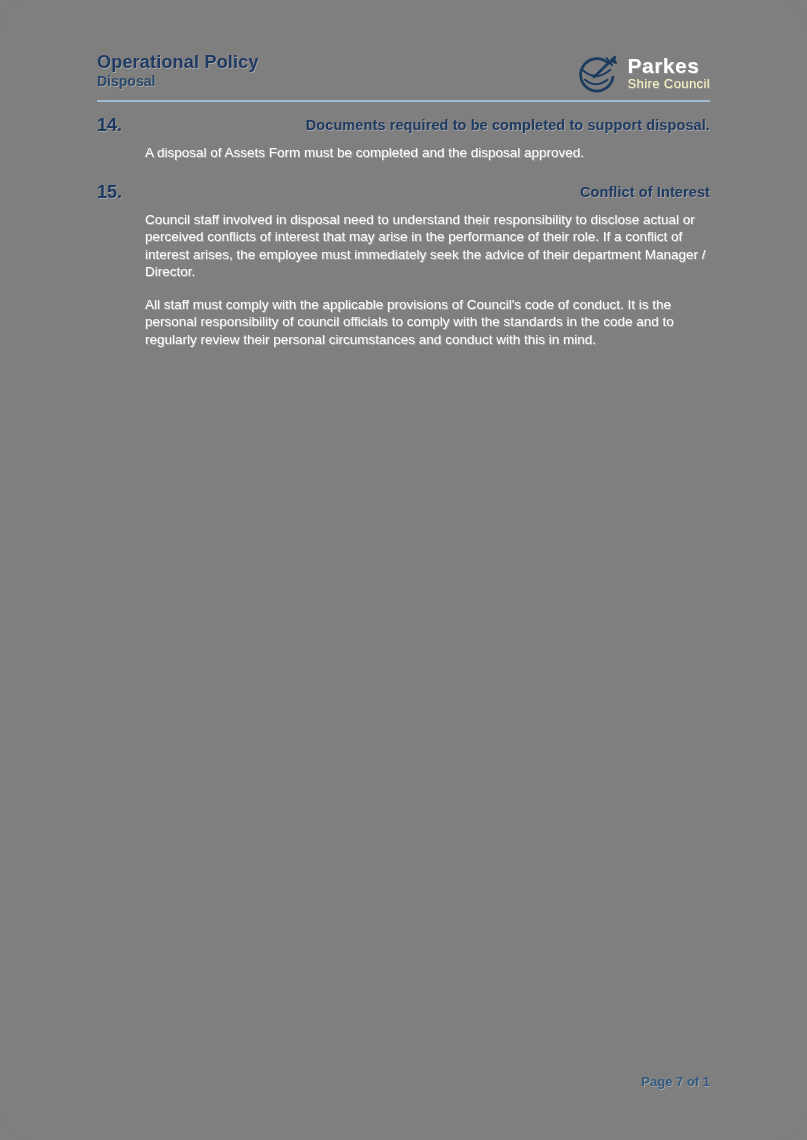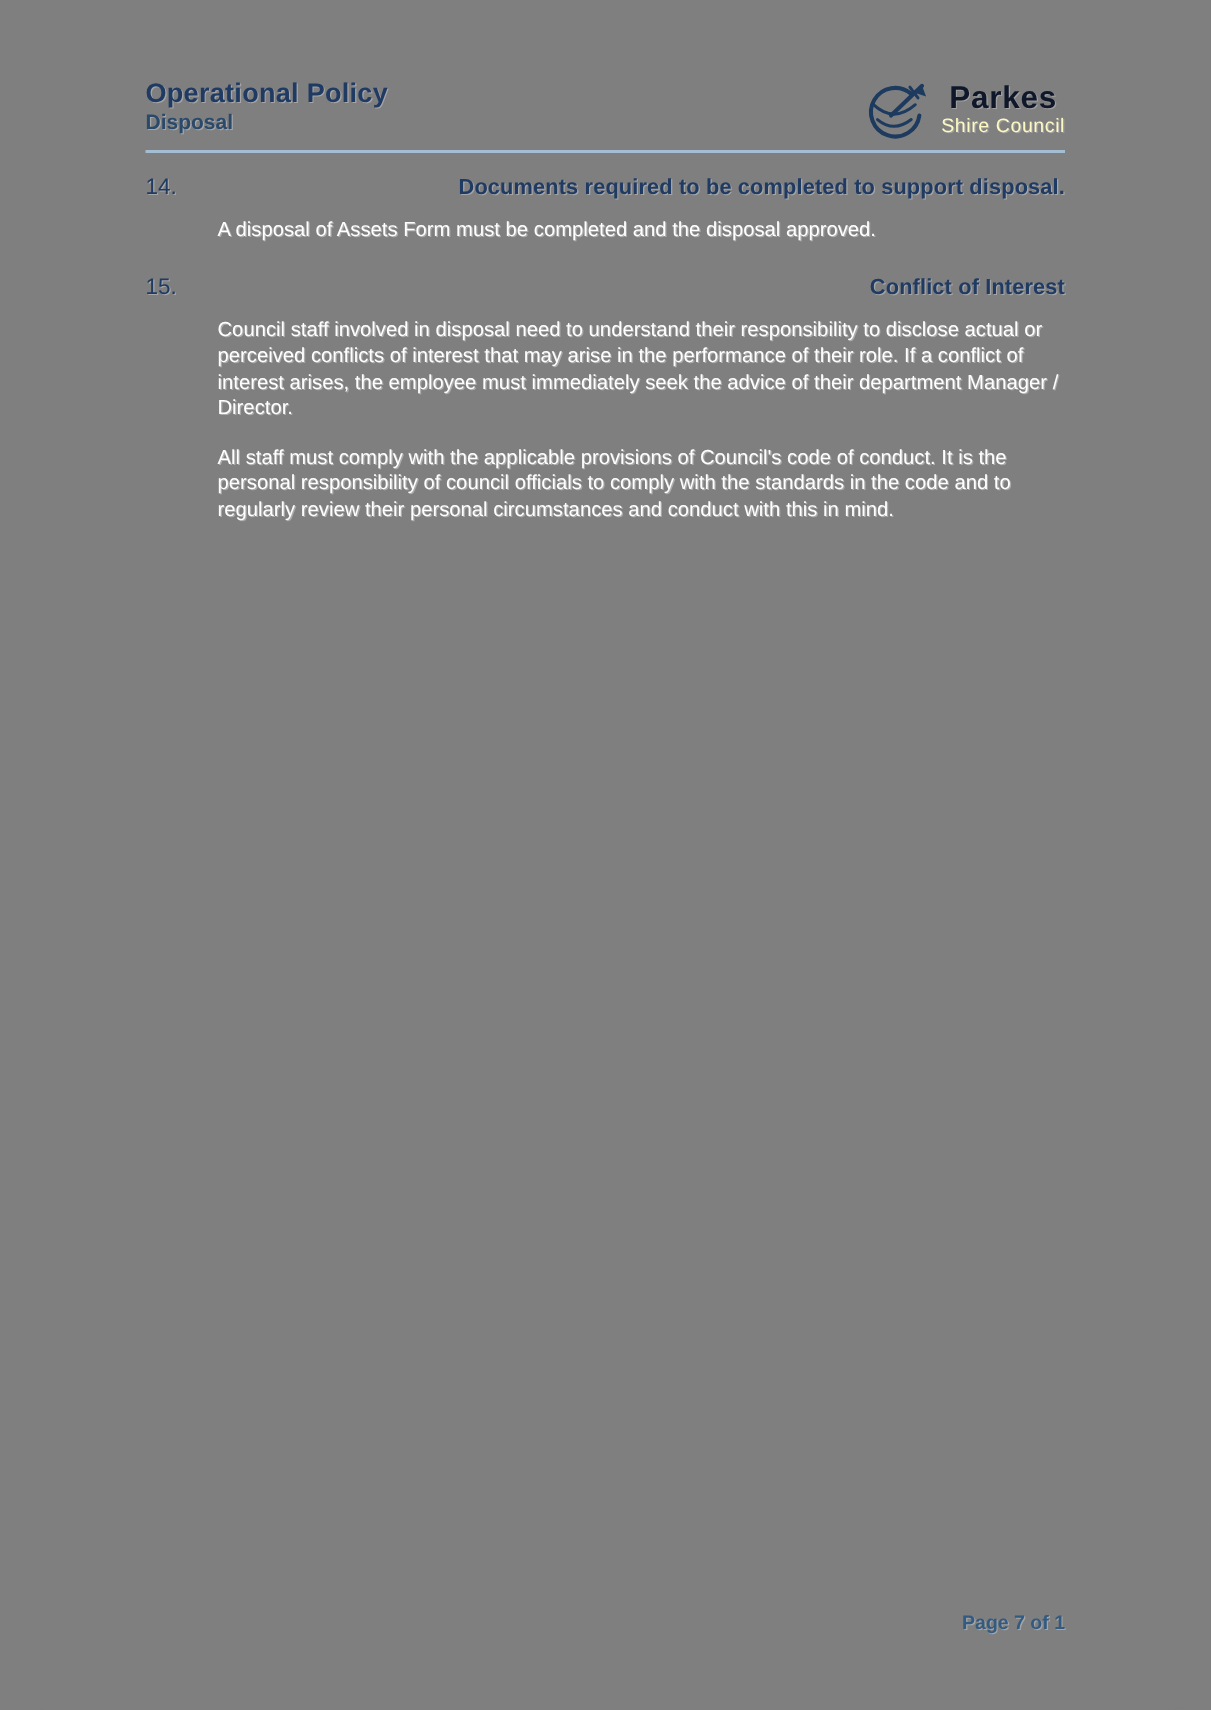--- a/index.html
+++ b/index.html
@@ -43,25 +43,24 @@
     color: #2b4a6b;
     line-height: 17px;
     text-shadow: 0.8px 0.8px 0 rgba(255,255,255,0.30);
   }
   .logo { display: flex; align-items: center; gap: 5px; margin-top: -2px; }
   .logo svg { width: 47px; height: 45px; display: block; }
   .logo-text { display: flex; flex-direction: column; }
   .logo-name {
     font-size: 21px;
     font-weight: bold;
-    color: #0f172a;
+    color: #ffffff;
     line-height: 21px;
     letter-spacing: 0.5px;
     text-shadow: 0.8px 0.8px 0 rgba(255,255,255,0.25);
-    text-align: center;
   }
   .logo-subname {
     font-size: 13px;
     font-weight: 400;
     color: #fef9c3;
     line-height: 15px;
     letter-spacing: 0.4px;
     text-shadow: 0.8px 0.8px 0 rgba(255,255,255,0.25);
   }
 
@@ -69,22 +68,22 @@
   .content {
     position: absolute;
     left: 97px;
     top: 116px;
     width: 613px;
   }
   .section { display: flex; margin-bottom: 21px; }
   .section-num {
     flex: none;
     width: 48px;
-    font-size: 15px;
-    font-weight: normal;
+    font-size: 18px;
+    font-weight: bold;
     color: #1f3a63;
     line-height: 18px;
     text-shadow: 0.8px 0.8px 0 rgba(255,255,255,0.30);
   }
   .section-main { flex: 1; min-width: 0; }
   .section-heading {
     margin: 0 0 10px 0;
     font-size: 14.5px;
     font-weight: bold;
     color: #1f3a63;

